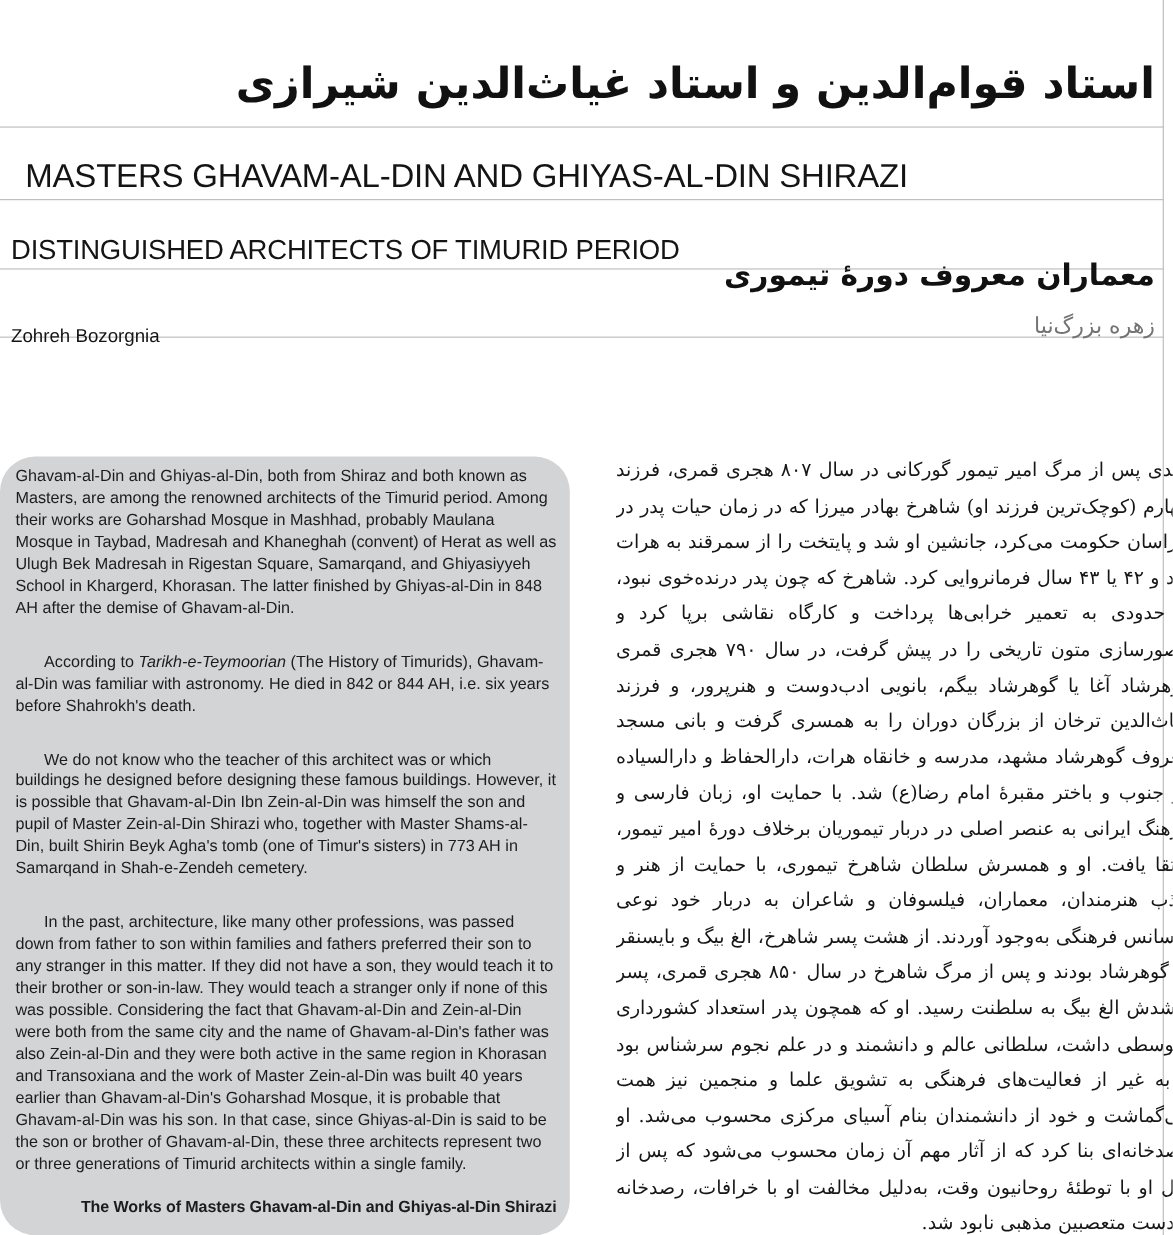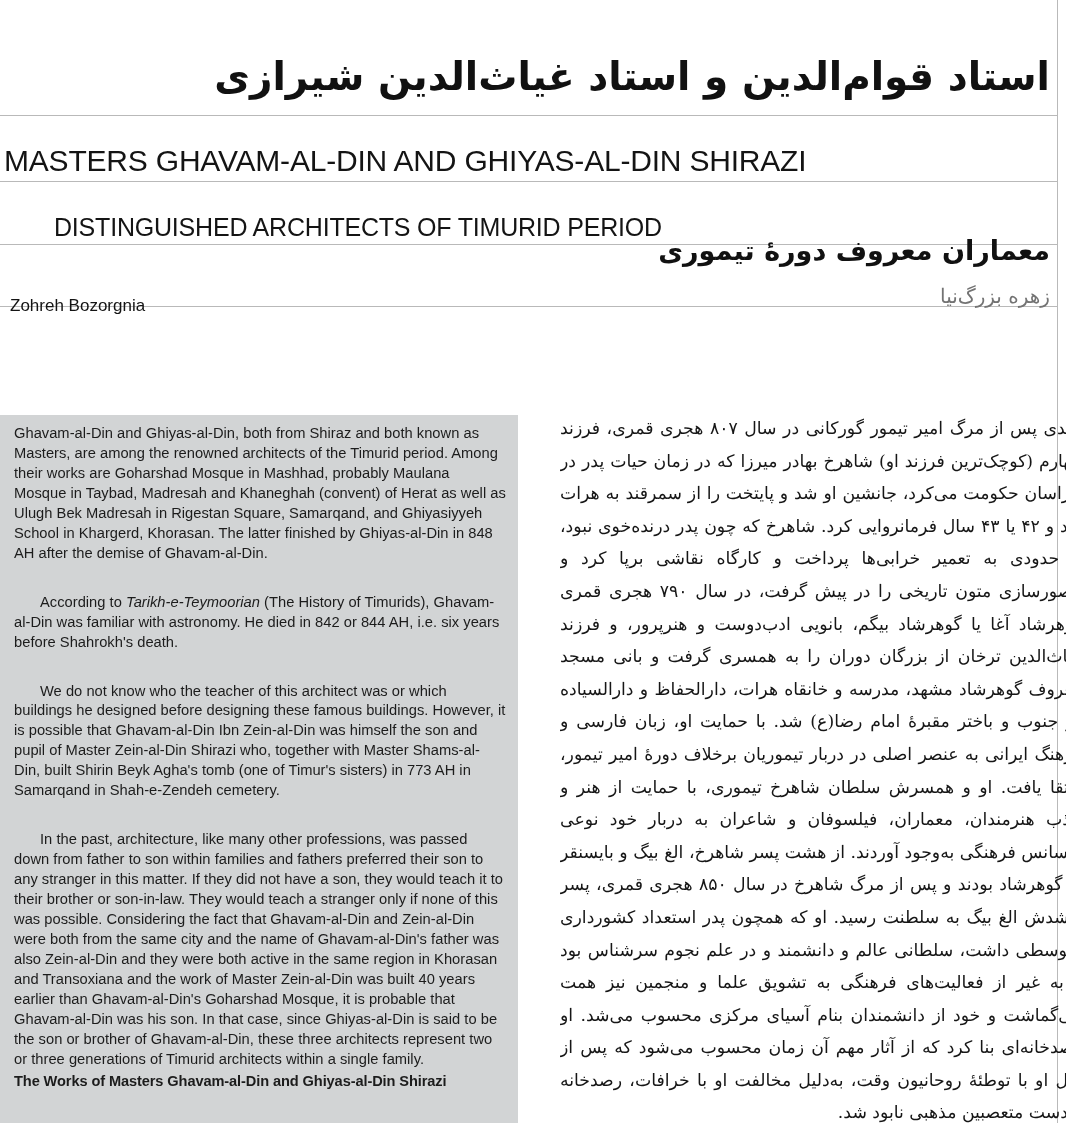--- a/index.html
+++ b/index.html
@@ -58,21 +58,21 @@
     font-weight: 700;
     line-height: 1.1;
     letter-spacing: -0.5px;
     color: #111;
     white-space: nowrap;
   }
 
   .title-en {
     position: absolute;
     top: 146px;
-    left: 4px;
+    left: 23px;
     font-size: 30px;
     font-weight: 400;
     letter-spacing: -0.2px;
     line-height: 1;
     color: #141414;
     white-space: nowrap;
   }
 
   .subtitle-row {
     position: absolute;
@@ -83,21 +83,20 @@
   }
   .subtitle-en {
     position: absolute;
     left: 0;
     top: 6px;
     font-size: 25px;
     font-weight: 400;
     letter-spacing: -0.2px;
     color: #141414;
     white-space: nowrap;
-    margin-left: 44px;
   }
   .subtitle-fa {
     position: absolute;
     right: 0;
     top: 0;
     direction: rtl;
     font-family: "DejaVu Sans", sans-serif;
     font-size: 27px;
     font-weight: 700;
     letter-spacing: -0.4px;
@@ -137,38 +136,40 @@
   
   .col-en {
     position: absolute;
     left: 0px;
     top: 415px;
     width: 518px;
     height: 708px;
     background: #d2d4d5;
     box-sizing: border-box;
     padding: 9px 12px 0 14px;
+    border-radius: 32px;
   }
   .col-en p {
     margin: 0;
     font-size: 14.7px;
     line-height: 19.95px;
     color: #1c1c1c;
     text-align: left;
     letter-spacing: 0.02px;
   }
   .col-en p.indent { text-indent: 26px; margin-top: 29px; }
   .col-en p em { font-style: italic; }
   .col-en h2 {
-    margin: 2px 0 0 0;
+    margin: 19px 0 0 0;
     font-size: 14.6px;
     line-height: 19px;
     font-weight: bold;
     color: #1c1c1c;
     letter-spacing: -0.1px;
+    text-align: right;
   }
 
   
   .col-fa {
     position: absolute;
     left: 560px;
     top: 412px;
     width: 522px;
     height: 711px;
     direction: rtl;

